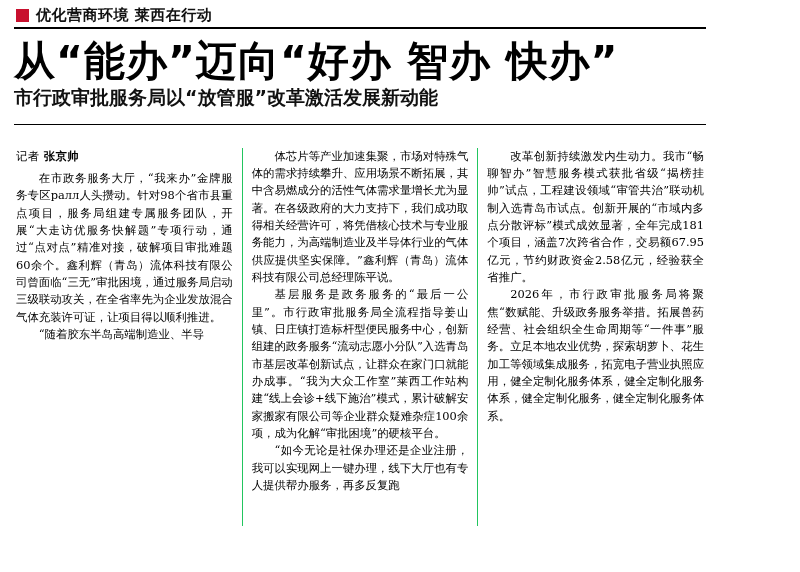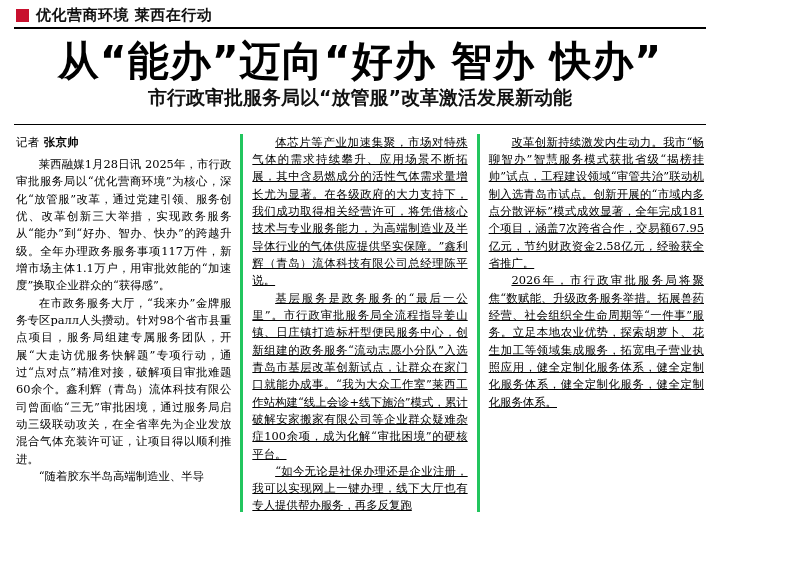--- a/index.html
+++ b/index.html
@@ -46,21 +46,20 @@
     line-height: 1;
   }
   .rule-top {
     border: 0;
     border-top: 2px solid #000;
     margin: 3px 0 0 0;
   }
 
   
   .headline-block {
-    text-align: center;
     padding: 10px 0 6px 0;
   }
   .headline {
     font-family: "DejaVu Sans", "Liberation Sans", sans-serif;
     font-weight: bold;
     font-size: 41px;
     line-height: 1.12;
     letter-spacing: 1px;
     color: #000;
     white-space: nowrap;
@@ -76,36 +75,35 @@
   }
   .rule-under-head {
     border: 0;
     border-top: 1px solid #000;
     margin: 8px 0 0 0;
   }
 
   
   .columns {
     display: flex;
-    margin-top: 9px;
+    margin-top: 23px;
     height: 378px;
   }
   .col {
     flex: 1 1 0;
     padding: 0 9px;
     box-sizing: border-box;
     font-size: 11.4px;
     line-height: 1.52;
     text-align: justify;
     text-justify: inter-ideograph;
     position: relative;
   }
   .col + .col {
-    border-left: 3px solid #22c55e;
-    text-decoration: underline;
+    border-left: 1px solid #22c55e;
   }
   .col:first-child { padding-left: 2px; }
   .col:last-child { padding-right: 2px; }
 
   .byline {
     font-size: 11.4px;
     margin-bottom: 5px;
     letter-spacing: 0.4px;
   }
   .byline .byline-name {
@@ -136,21 +134,20 @@
   </div>
   <hr class="rule-under-head">
 
   <div class="columns">
 
     <div class="col">
       <div class="byline">
         <span>记者</span>
         <span class="byline-name">张京帅</span>
       </div>
-      <p class="para">莱西融媒1月28日讯 2025年，市行政审批服务局以“优化营商环境”为核心，深化“放管服”改革，通过党建引领、服务创优、改革创新三大举措，实现政务服务从“能办”到“好办、智办、快办”的跨越升级。全年办理政务服务事项117万件，新增市场主体1.1万户，用审批效能的“加速度”换取企业群众的“获得感”。</p>
       <p class="para">在市政务服务大厅，“我来办”金牌服务专区ралл人头攒动。针对98个省市县重点项目，服务局组建专属服务团队，开展“大走访优服务快解题”专项行动，通过“点对点”精准对接，破解项目审批难题60余个。鑫利辉（青岛）流体科技有限公司曾面临“三无”审批困境，通过服务局启动三级联动攻关，在全省率先为企业发放混合气体充装许可证，让项目得以顺利推进。</p>
       <p class="para">“随着胶东半岛高端制造业、半导</p>
     </div>
 
     <div class="col">
       <p class="para">体芯片等产业加速集聚，市场对特殊气体的需求持续攀升、应用场景不断拓展，其中含易燃成分的活性气体需求量增长尤为显著。在各级政府的大力支持下，我们成功取得相关经营许可，将凭借核心技术与专业服务能力，为高端制造业及半导体行业的气体供应提供坚实保障。”鑫利辉（青岛）流体科技有限公司总经理陈平说。</p>
       <p class="para">基层服务是政务服务的“最后一公里”。市行政审批服务局全流程指导姜山镇、日庄镇打造标杆型便民服务中心，创新组建的政务服务“流动志愿小分队”入选青岛市基层改革创新试点，让群众在家门口就能办成事。“我为大众工作室”莱西工作站构建“线上会诊+线下施治”模式，累计破解安家搬家有限公司等企业群众疑难杂症100余项，成为化解“审批困境”的硬核平台。</p>
       <p class="para">“如今无论是社保办理还是企业注册，我可以实现网上一键办理，线下大厅也有专人提供帮办服务，再多反复跑</p>
     </div>
 

